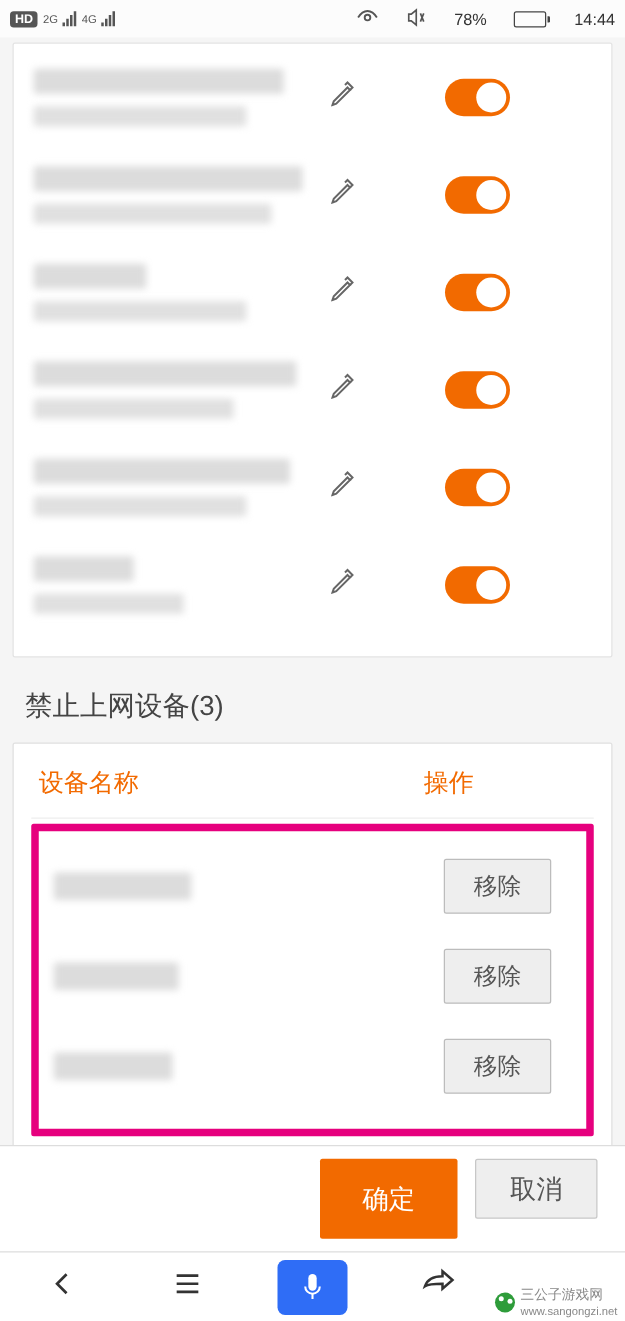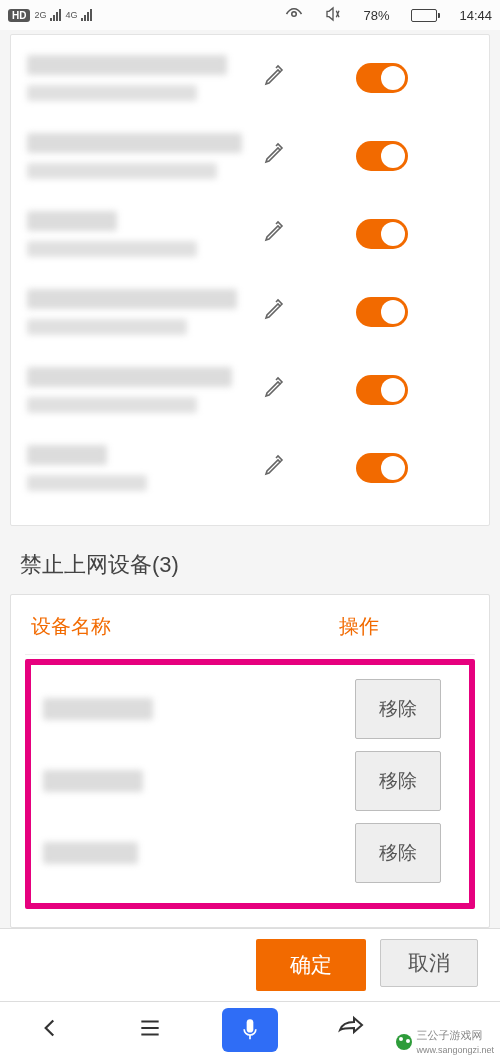--- a/index.html
+++ b/index.html
@@ -106,34 +106,34 @@
     display:flex; align-items:center; min-height:72px;
   }
   .blk-row .name {
     width:110px; height:22px; background:#dcdcdc; filter:blur(3px); border-radius:2px;
     margin-left:6px;
   }
   .blk-row .name.n2{width:100px}
   .blk-row .name.n3{width:95px}
   .blk-row .spacer{flex:1}
   .remove-btn {
-    width:86px; height:60px; border:1px solid #bcbcbc; background:#eeeeee;
+    width:86px; height:44px; border:1px solid #bcbcbc; background:#eeeeee;
     font-size:19px; color:#555; border-radius:2px; cursor:pointer;
     margin-right:22px;
   }
 
   
   .action-bar {
     position:absolute; left:0; right:0; bottom:56px;
     background:#fff; border-top:1px solid #ddd;
     display:flex; justify-content:flex-end; gap:14px;
     padding:10px 22px;
   }
   .btn-ok {
-    width:110px; height:52px; background:#f26a00; color:#fff; border:0;
+    width:110px; height:64px; background:#f26a00; color:#fff; border:0;
     font-size:21px; border-radius:2px; cursor:pointer;
   }
   .btn-cancel {
     width:98px; height:48px; background:#eeeeee; color:#555;
     border:1px solid #c7c7c7; font-size:21px; border-radius:2px; cursor:pointer;
   }
 
   
   .nav-bar {
     position:absolute; left:0; right:0; bottom:0; height:56px;

